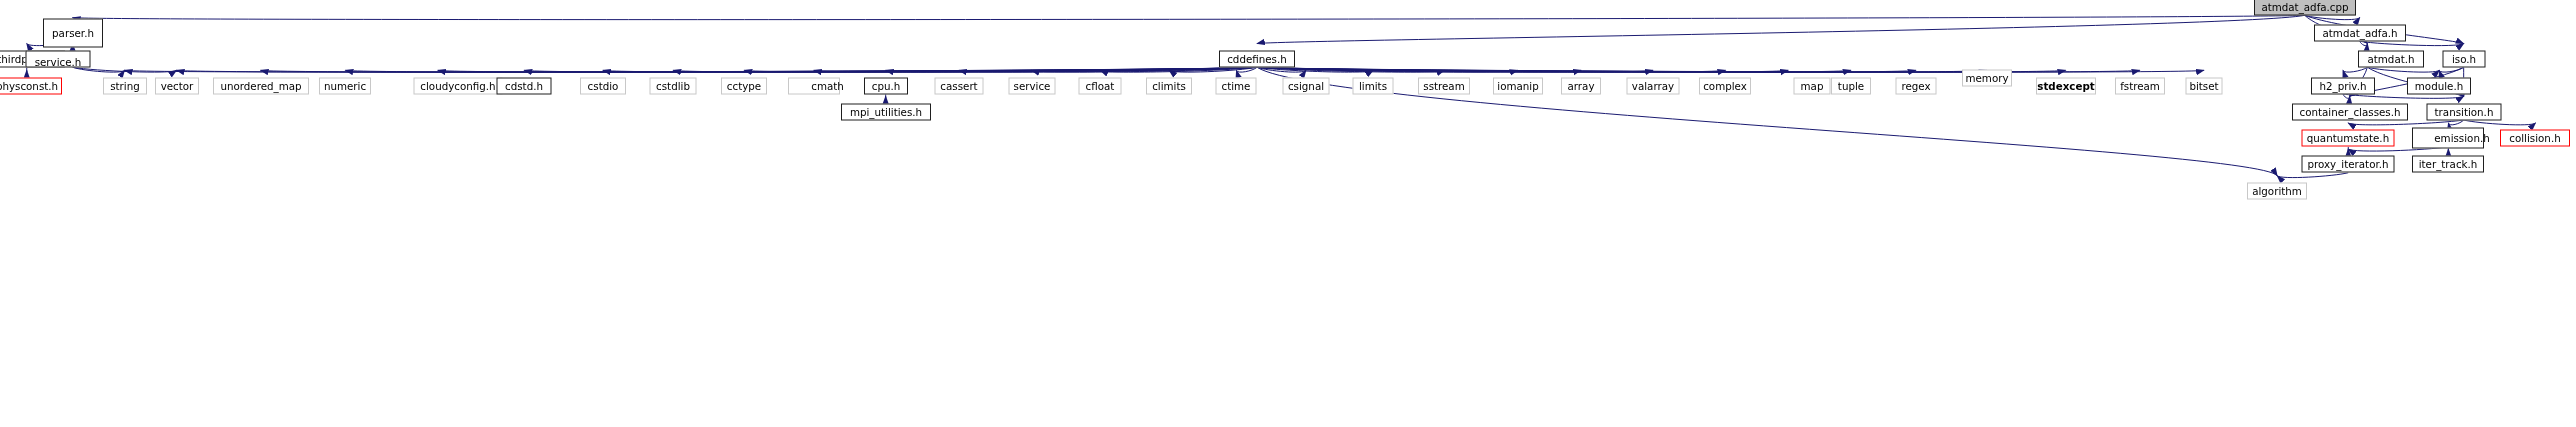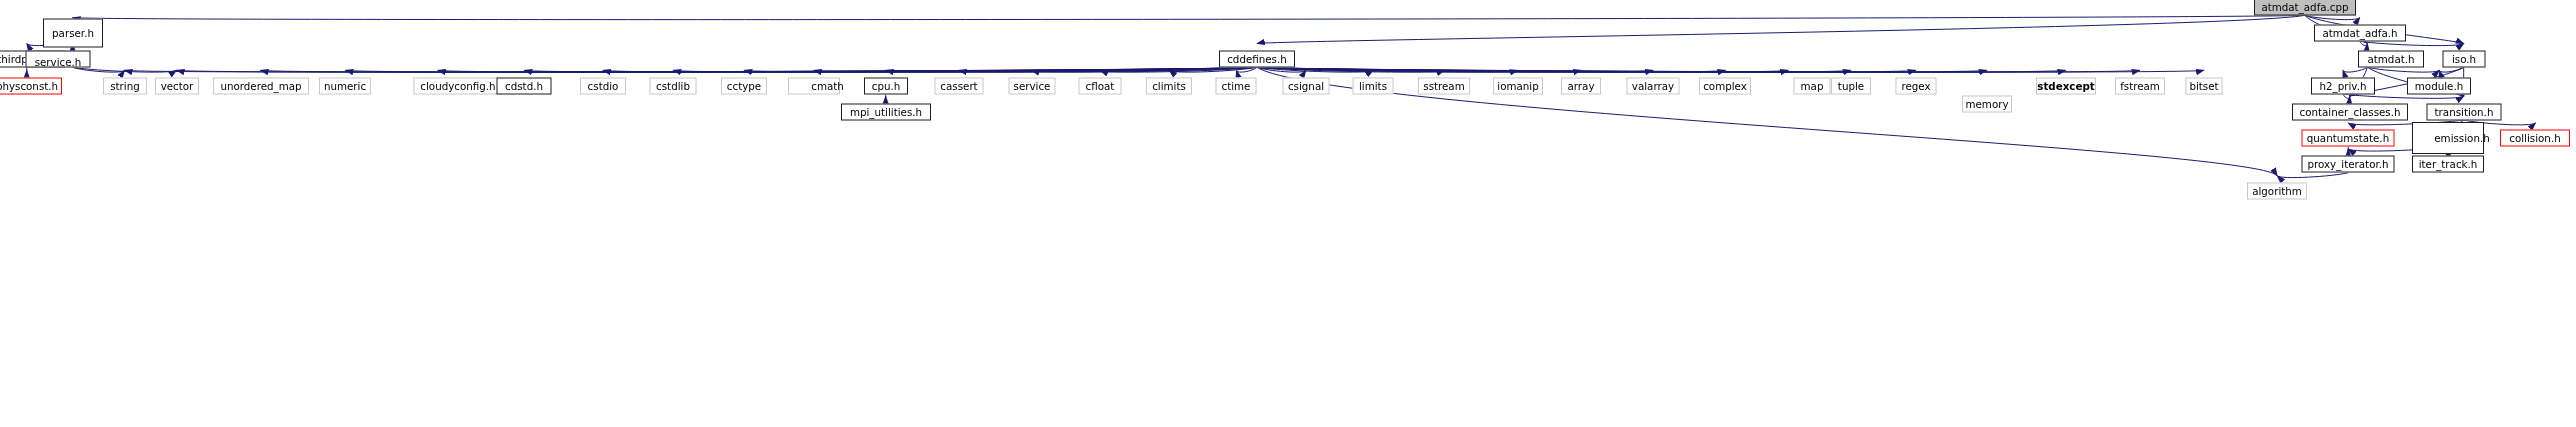--- a/index.html
+++ b/index.html
@@ -187,21 +187,21 @@
       </div>
       <div class="node sys" style="left: 1788px; top: 86px; width: 37px; height: 17px; margin-left: 24px;">
         <span>map</span>
       </div>
       <div class="node sys" style="left: 1851px; top: 86px; width: 40px; height: 17px;">
         <span>tuple</span>
       </div>
       <div class="node sys" style="left: 1916px; top: 86px; width: 41px; height: 17px;">
         <span>regex</span>
       </div>
-      <div class="node sys" style="left: 1987px; top: 104px; width: 50px; height: 17px;">
+      <div class="node sys" style="left: 1987px; top: 78px; width: 50px; height: 17px;">
         <span>memory</span>
       </div>
       <div class="node sys" style="left: 2066px; top: 86px; width: 60px; height: 17px; font-weight: bold;">
         <span>stdexcept</span>
       </div>
       <div class="node sys" style="left: 2140px; top: 86px; width: 50px; height: 17px;">
         <span>fstream</span>
       </div>
       <div class="node sys" style="left: 2204px; top: 86px; width: 37px; height: 17px;">
         <span>bitset</span>
@@ -217,21 +217,21 @@
       </div>
       <div class="node hdr" style="left: 2350px; top: 112px; width: 116px; height: 17px;">
         <span>container_classes.h</span>
       </div>
       <div class="node hdr" style="left: 2464px; top: 112px; width: 75px; height: 17px;">
         <span>transition.h</span>
       </div>
       <div class="node red" style="left: 2348px; top: 138px; width: 93px; height: 17px;">
         <span>quantumstate.h</span>
       </div>
-      <div class="node hdr" style="left: 2448px; top: 138px; width: 72px; height: 32px; padding-left: 28px;">
+      <div class="node hdr" style="left: 2448px; top: 138px; width: 72px; height: 21px; padding-left: 28px;">
         <span>emission.h</span>
       </div>
       <div class="node red" style="left: 2535px; top: 138px; width: 70px; height: 17px;">
         <span>collision.h</span>
       </div>
       <div class="node hdr" style="left: 2348px; top: 164px; width: 93px; height: 17px;">
         <span>proxy_iterator.h</span>
       </div>
       <div class="node hdr" style="left: 2448px; top: 164px; width: 72px; height: 17px;">
         <span>iter_track.h</span>

